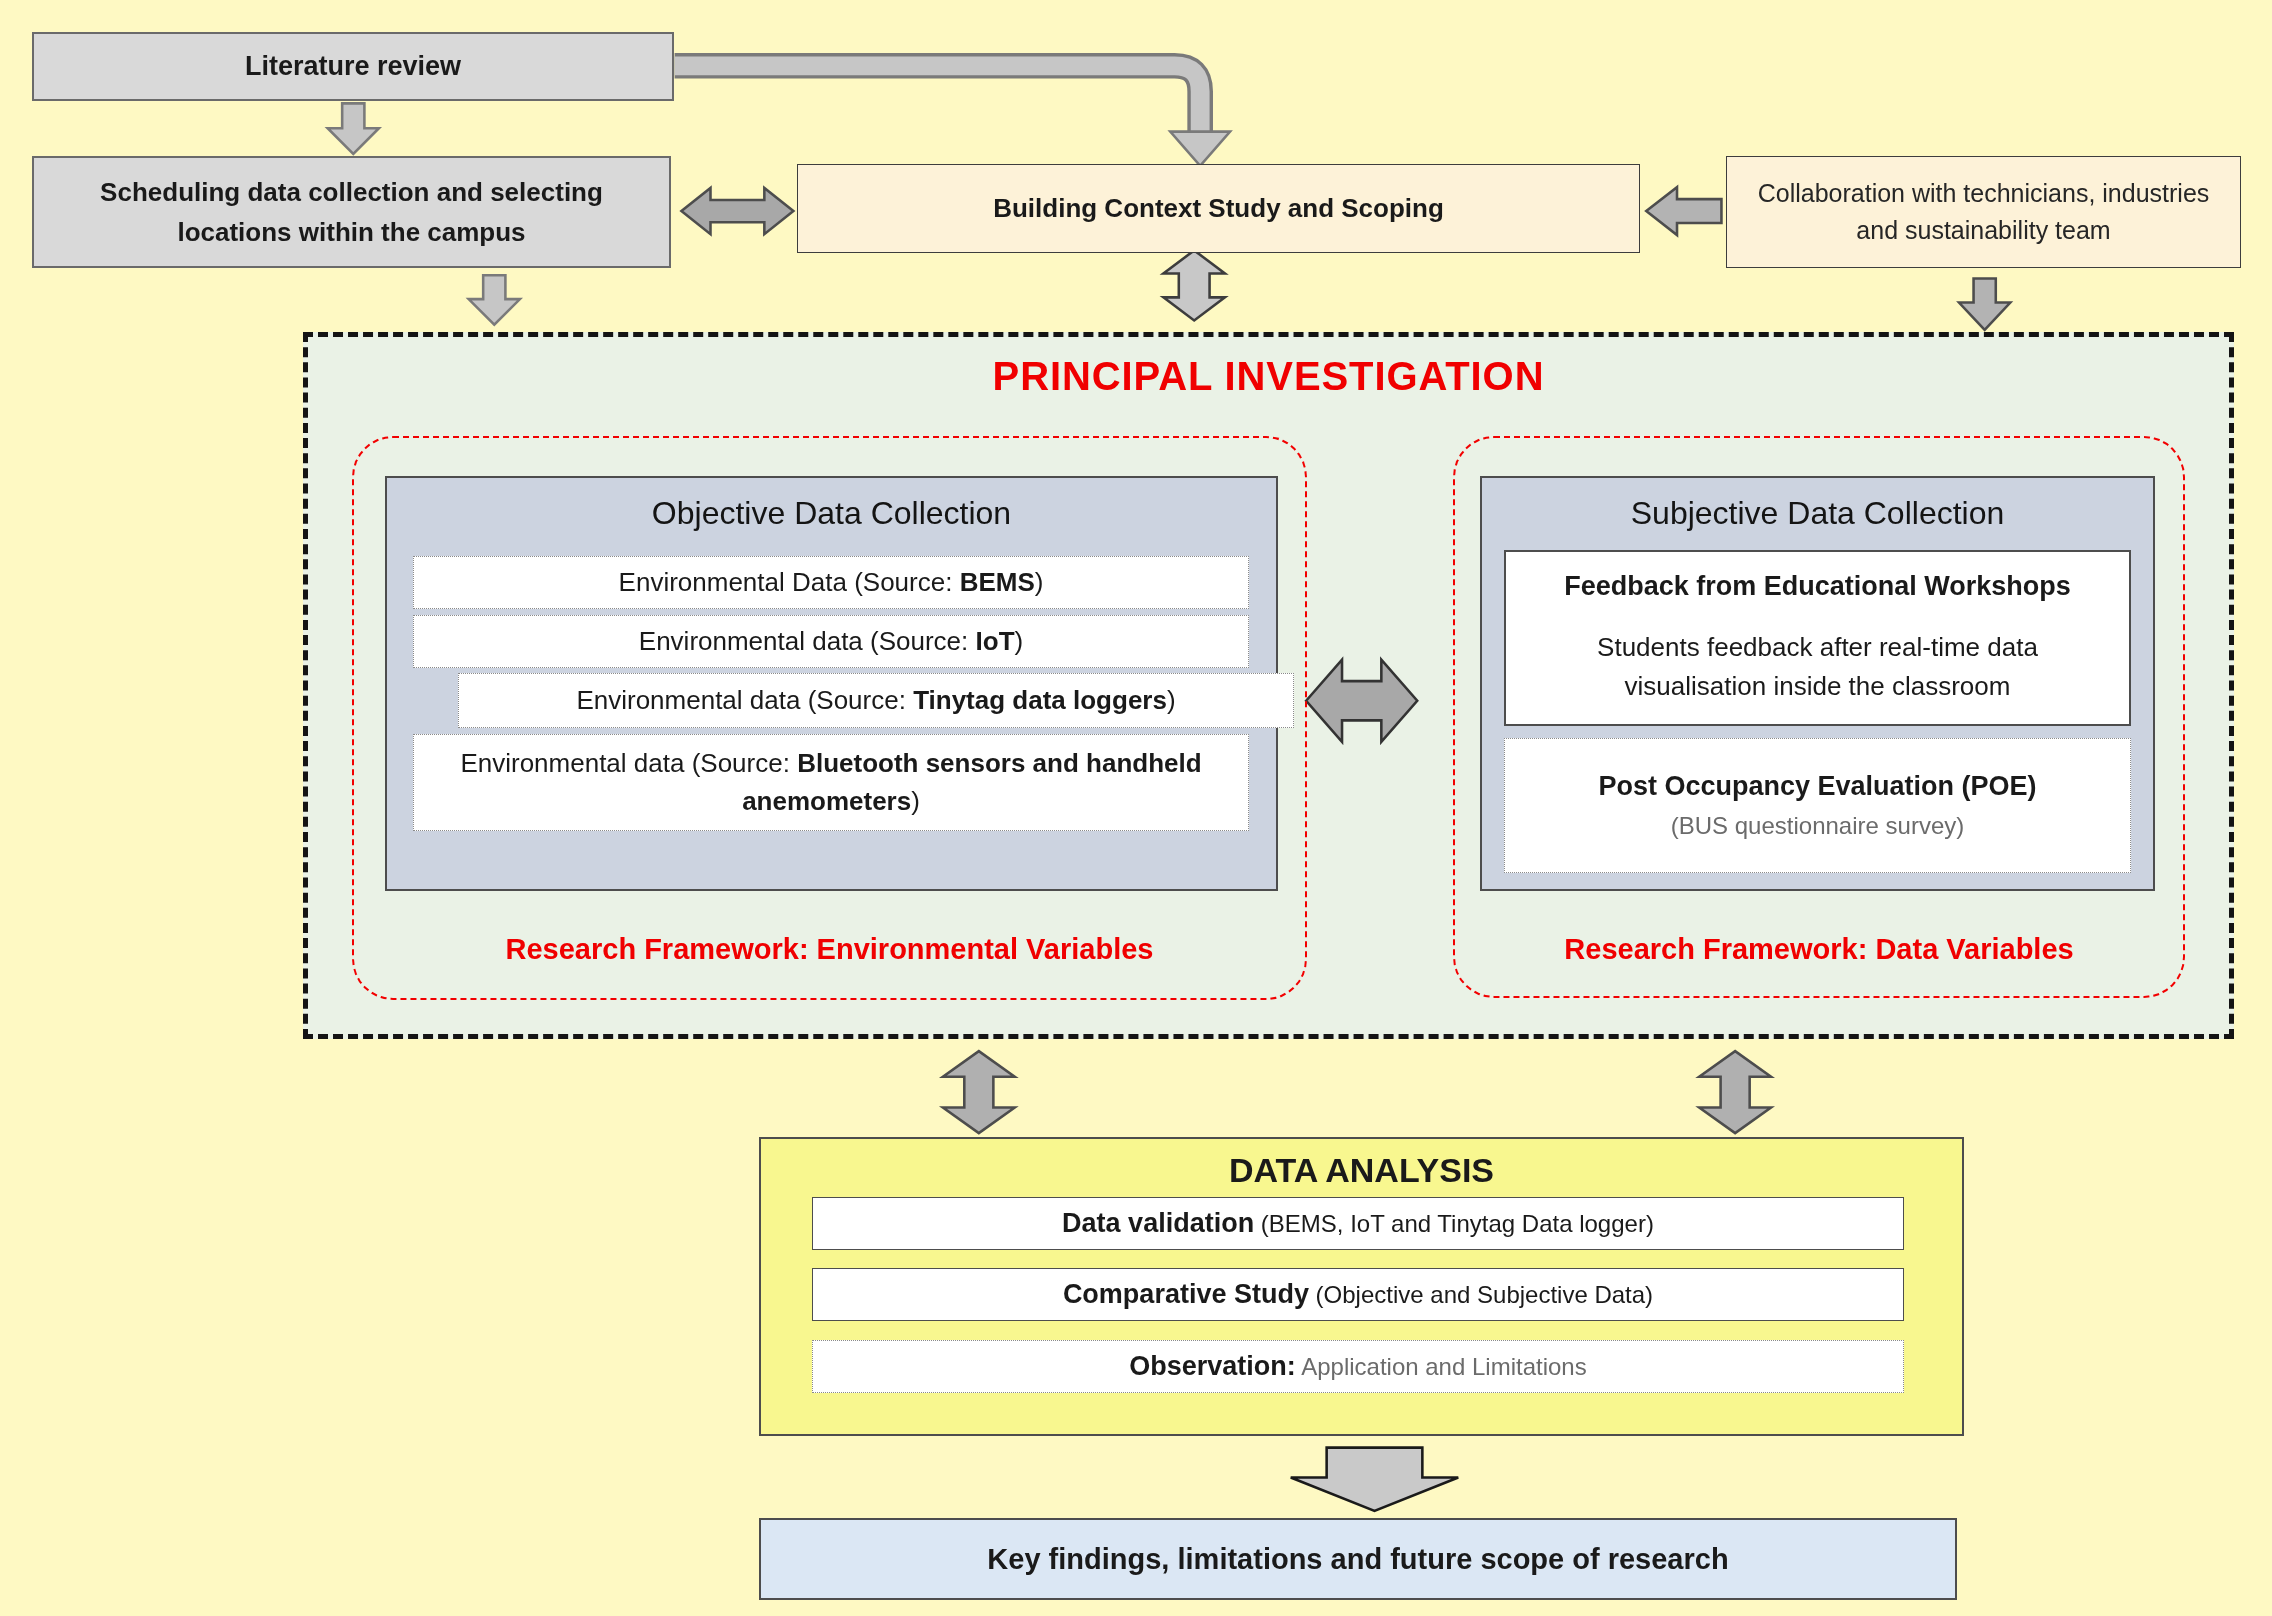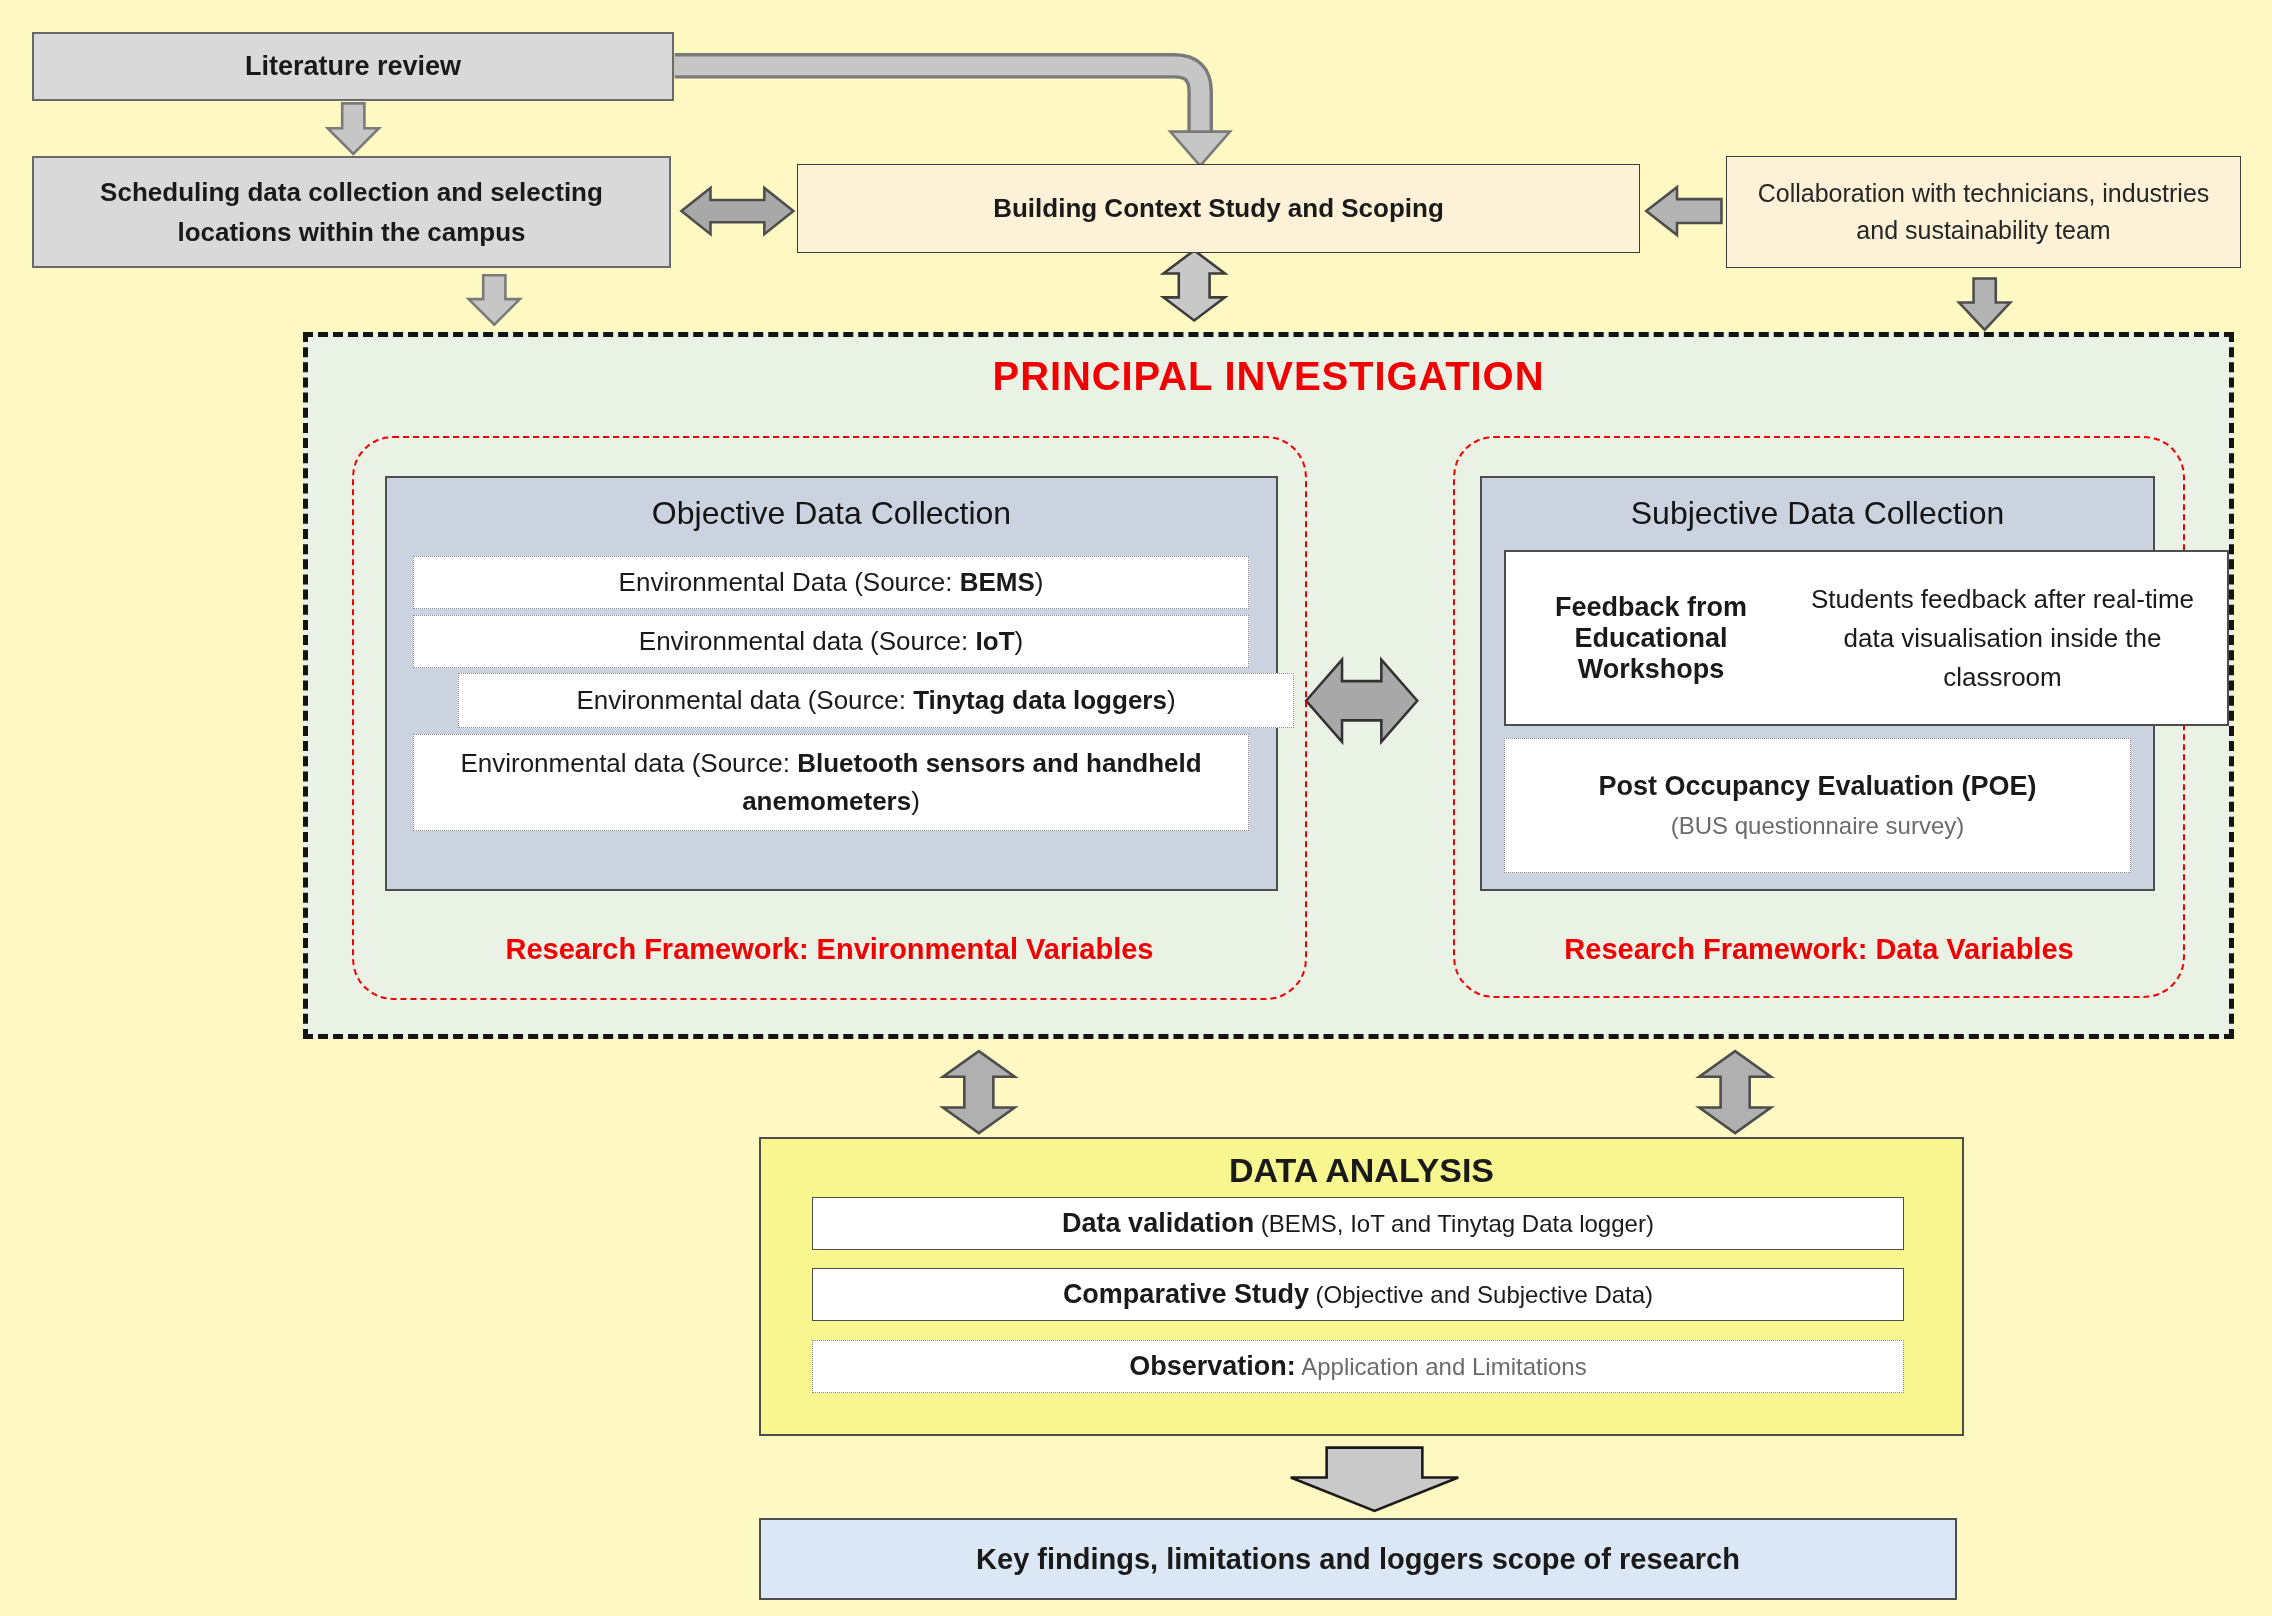--- a/index.html
+++ b/index.html
@@ -29,22 +29,22 @@
   .paneltitle{font-size:32px;font-weight:400;color:#141414;}
   .objtitle{left:385px;top:494px;width:893px;height:39px;}
   .subjtitle{left:1480px;top:494px;width:675px;height:39px;}
 
   .whiterow{background:#ffffff;border:1.7px dotted #8a8a8a;font-size:26px;line-height:1.45;padding:0 17px;}
   .or1{left:413px;top:556px;width:836px;height:53px;}
   .or2{left:413px;top:615px;width:836px;height:53px;}
   .or3{left:413px;top:673px;width:836px;height:55px;margin-left:45px;}
   .or4{left:413px;top:734px;width:836px;height:97px;}
 
-  .fbbox{left:1504px;top:550px;width:725px;height:176px;background:#ffffff;border:2.6px solid #4d4d4d;
-         display:flex;flex-direction:row;align-items:center;justify-content:center;text-align:center;gap:26px;padding:0 22px;}
+  .fbbox{left:1504px;top:550px;width:627px;height:176px;background:#ffffff;border:2.6px solid #4d4d4d;
+         display:flex;flex-direction:column;align-items:center;justify-content:center;text-align:center;gap:26px;padding:0 22px;}
   .fbtitle{font-size:27px;font-weight:bold;}
   .fbbody{font-size:26px;line-height:1.5;}
   .poebox{left:1504px;top:738px;width:627px;height:135px;background:#ffffff;border:1.7px dotted #8a8a8a;gap:10.3px;}
   .poetitle{font-size:27px;font-weight:bold;}
   .poesub{font-size:24px;color:#6b6b6b;}
 
   .redtext{font-size:29px;font-weight:bold;color:#f00000;}
   .objfw{left:352px;top:930px;width:955px;height:38px;}
   .subjfw{left:1453px;top:930px;width:732px;height:38px;}
 
@@ -158,17 +158,17 @@
     <span><b>Comparative Study</b><span> (Objective and Subjective Data)</span></span>
   </div>
   <div class="abs darow center dar1">
     <span><b>Data validation</b><span> (BEMS, IoT and Tinytag Data logger)</span></span>
   </div>
   <div class="abs darow center dar3">
     <span><b>Observation:</b><span class="muted"> Application and Limitations</span></span>
   </div>
 
   <div class="abs center concl">
-    <span>Key findings, limitations and loggers scope of research</span>
+    <span>Key findings, limitations and future scope of research</span>
   </div>
 
 </div>
 
 
 </body></html>

